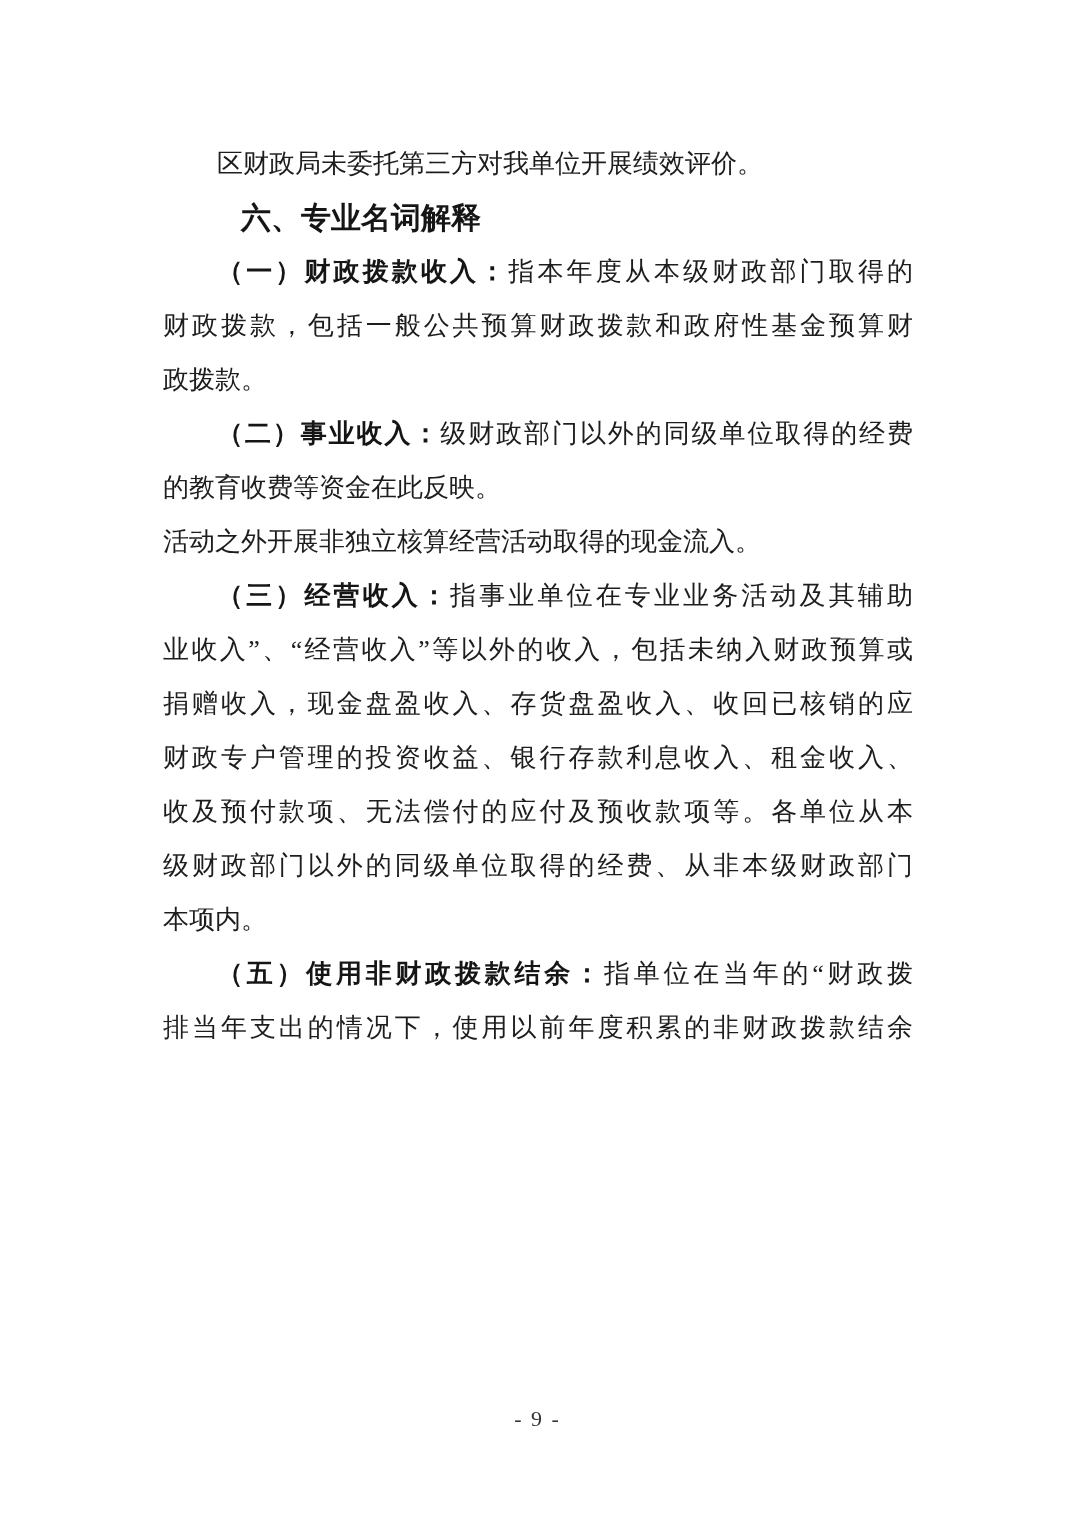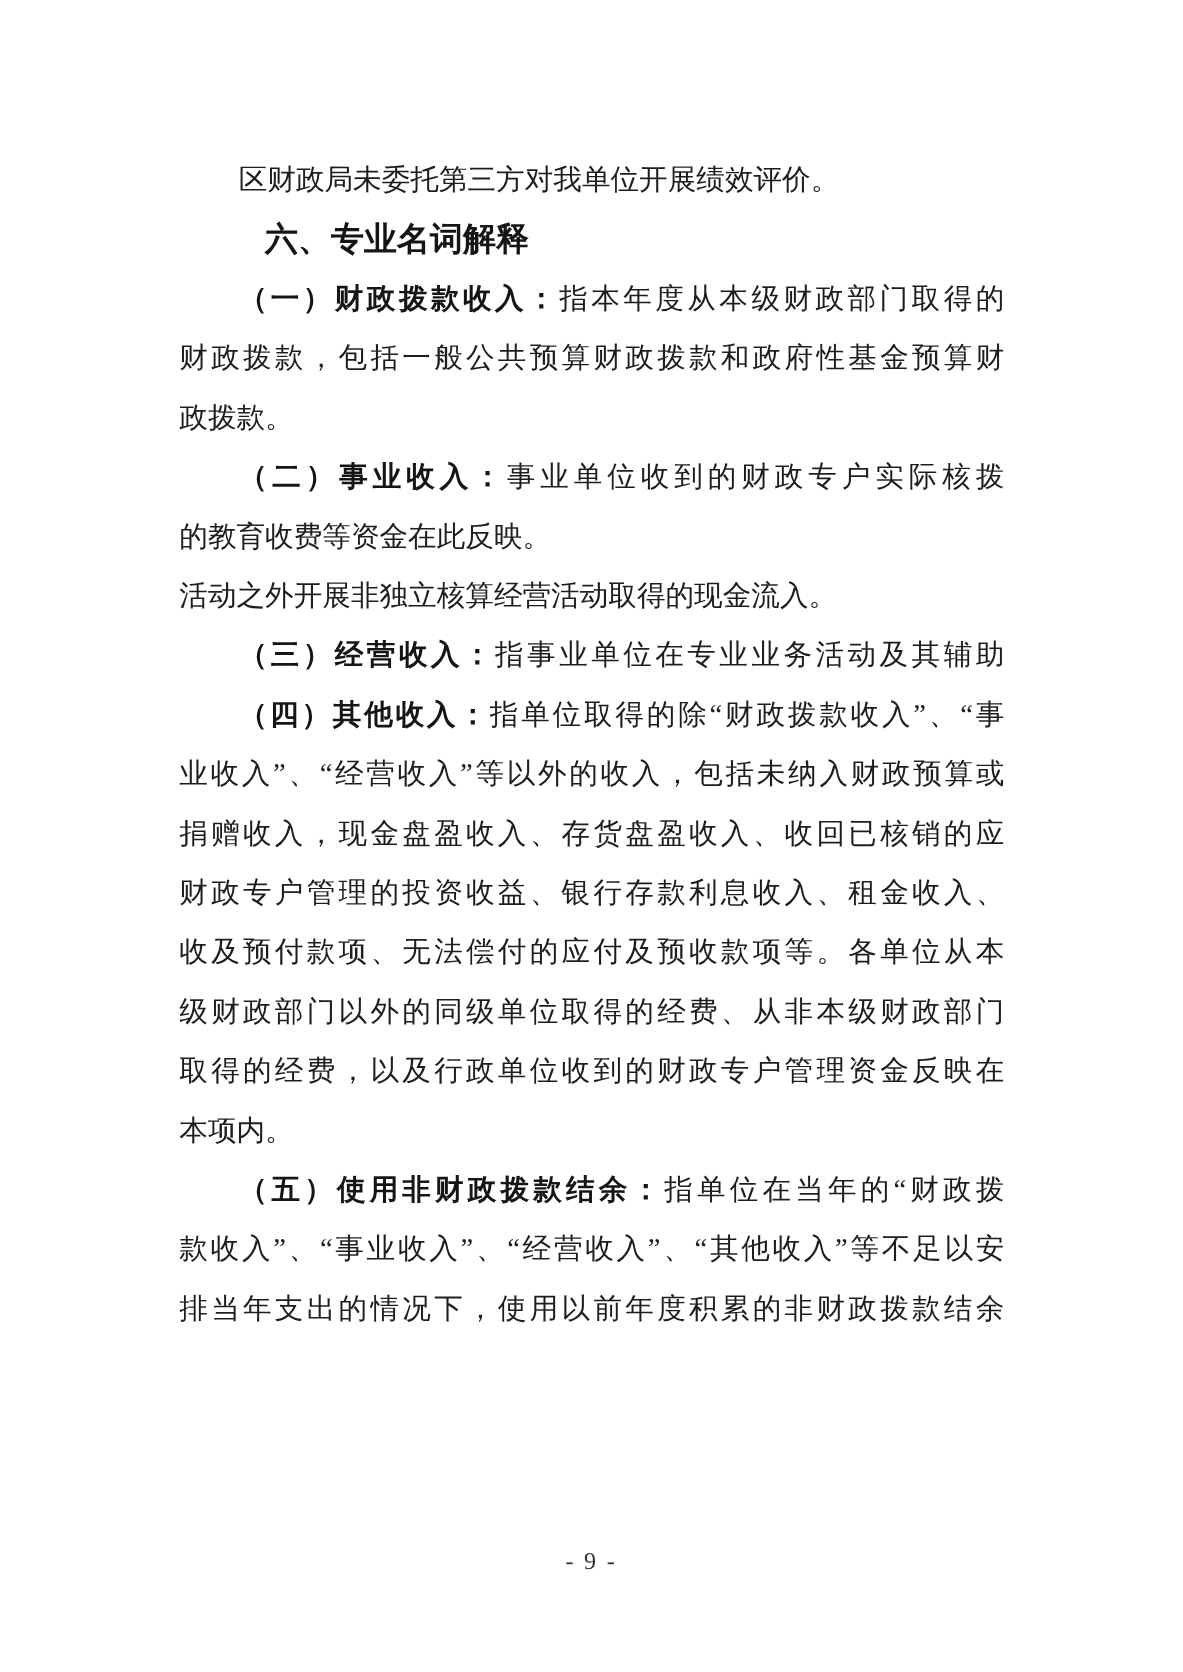--- a/index.html
+++ b/index.html
@@ -70,30 +70,27 @@
 </head>
 <body>
 
 <div class="page">
   <div class="content">
       <div class="line body short lead"><span class="seg">区财政局未委托第三方对我单位开展绩效评价。</span></div>
       <div class="line heading short lead"><span class="seg bold">六、专业名词解释</span></div>
       <div class="line body full lead"><span class="seg bold">（一）财政拨款收入：</span><span class="seg">指本年度从本级财政部门取得的</span></div>
       <div class="line body full"><span class="seg">财政拨款，包括一般公共预算财政拨款和政府性基金预算财</span></div>
       <div class="line body short"><span class="seg">政拨款。</span></div>
-      <div class="line body full lead"><span class="seg bold">（二）事业收入：</span><span class="seg">事业单位收到的财政专户实际核拨</span></div>
+      <div class="line body full lead"><span class="seg bold">（二）事业收入：</span><span class="seg">级财政部门以外的同级单位取得的经费</span></div>
       <div class="line body short"><span class="seg">的教育收费等资金在此反映。</span></div>
       <div class="line body short"><span class="seg">活动之外开展非独立核算经营活动取得的现金流入。</span></div>
       <div class="line body full lead"><span class="seg bold">（三）经营收入：</span><span class="seg">指事业单位在专业业务活动及其辅助</span></div>
-      <div class="line body full lead"><span class="seg bold">（四）其他收入：</span><span class="seg">指单位取得的除“财政拨款收入”、“事</span></div>
       <div class="line body full"><span class="seg">业收入”、“经营收入”等以外的收入，包括未纳入财政预算或</span></div>
       <div class="line body full"><span class="seg">捐赠收入，现金盘盈收入、存货盘盈收入、收回已核销的应</span></div>
       <div class="line body full"><span class="seg">财政专户管理的投资收益、银行存款利息收入、租金收入、</span></div>
       <div class="line body full"><span class="seg">收及预付款项、无法偿付的应付及预收款项等。各单位从本</span></div>
       <div class="line body full"><span class="seg">级财政部门以外的同级单位取得的经费、从非本级财政部门</span></div>
-      <div class="line body full"><span class="seg">取得的经费，以及行政单位收到的财政专户管理资金反映在</span></div>
       <div class="line body short"><span class="seg">本项内。</span></div>
       <div class="line body full lead"><span class="seg bold">（五）使用非财政拨款结余：</span><span class="seg">指单位在当年的“财政拨</span></div>
-      <div class="line body full"><span class="seg">款收入”、“事业收入”、“经营收入”、“其他收入”等不足以安</span></div>
       <div class="line body full"><span class="seg">排当年支出的情况下，使用以前年度积累的非财政拨款结余</span></div>
     </div>
   <div class="footer">- 9 -</div>
 </div>
 
 </body></html>

